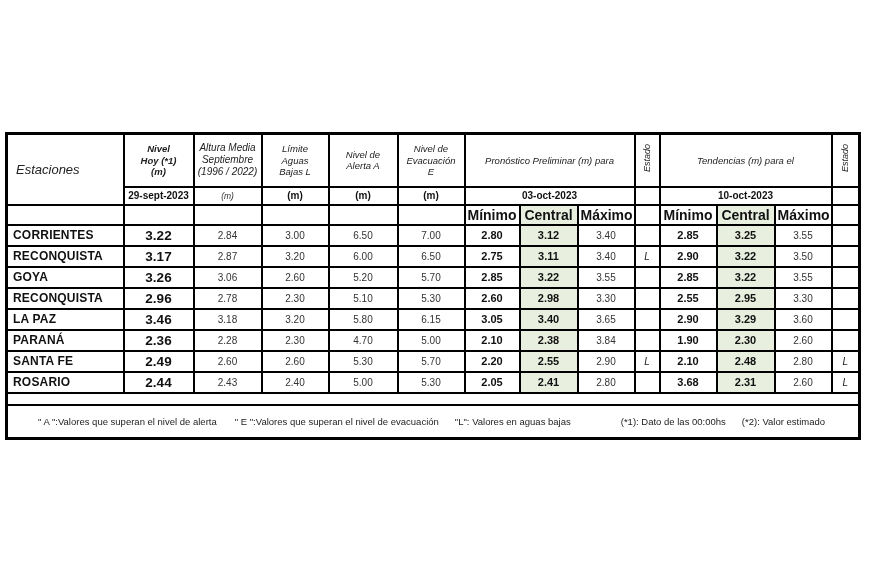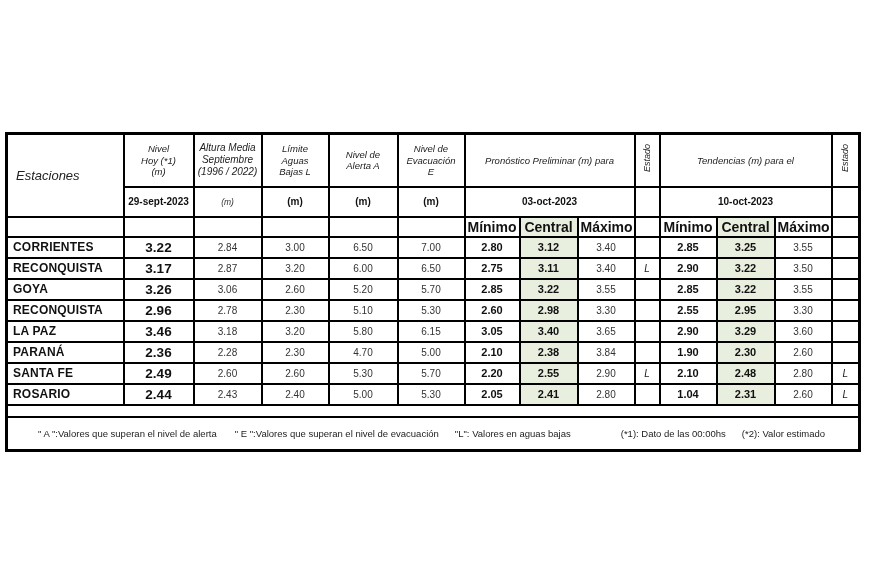--- a/index.html
+++ b/index.html
@@ -17,35 +17,35 @@
   .report-table td {
     border: 2px solid #000;
     text-align: center;
     vertical-align: middle;
     padding: 1px 2px;
     overflow: hidden;
   }
   .report-table { border: 3px solid #000; }
 
   tr.row-a  { height: 53px; }
-  tr.row-b  { height: 30px; }
+  tr.row-b  { height: 18px; }
   tr.row-c  { height: 19px; }
   tr.row-data { height: 21px; }
   tr.row-gap  { height: 12px; }
   tr.row-footer { height: 34px; }
 
   .cell-estaciones {
     font-style: italic;
     font-size: 13px;
     text-align: left !important;
     padding-left: 8px !important;
     color: #222;
   }
   .hdr { font-style: italic; font-size: 9.5px; line-height: 1.2; white-space: pre-line; color: #222; }
-  .hdr-bold { font-weight: normal; }
+  .hdr-bold { font-weight: bold; }
   .hdr-small { font-size: 10px; }
   .date-cell { font-weight: bold; font-size: 10px; color: #111; }
   .unit-italic { font-style: italic; font-size: 8.5px; color: #333; }
   .unit-bold { font-weight: bold; font-size: 10px; color: #111; }
   .mcm { font-weight: bold; font-size: 14px; color: #111; }
   .central-bg { background: #e9efdf; }
 
   .estado-hdr-cell { padding: 0 !important; }
   .estado-vertical {
     display: inline-block;
@@ -277,21 +277,21 @@
     <td class="station">ROSARIO</td>
     <td class="hoy">2.44</td>
     <td class="num">2.43</td>
     <td class="num">2.40</td>
     <td class="num">5.00</td>
     <td class="num">5.30</td>
     <td class="num-b">2.05</td>
     <td class="num-b central-bg">2.41</td>
     <td class="num">2.80</td>
     <td class="estado-val"></td>
-    <td class="num-b">1.04</td>
+    <td class="num-b">3.68</td>
     <td class="num-b central-bg">2.31</td>
     <td class="num">2.60</td>
     <td class="estado-val">L</td>
   </tr>
     </tbody>
 
   <tbody>
       <tr class="row-gap">
     <td colspan="14"></td>
   </tr>

